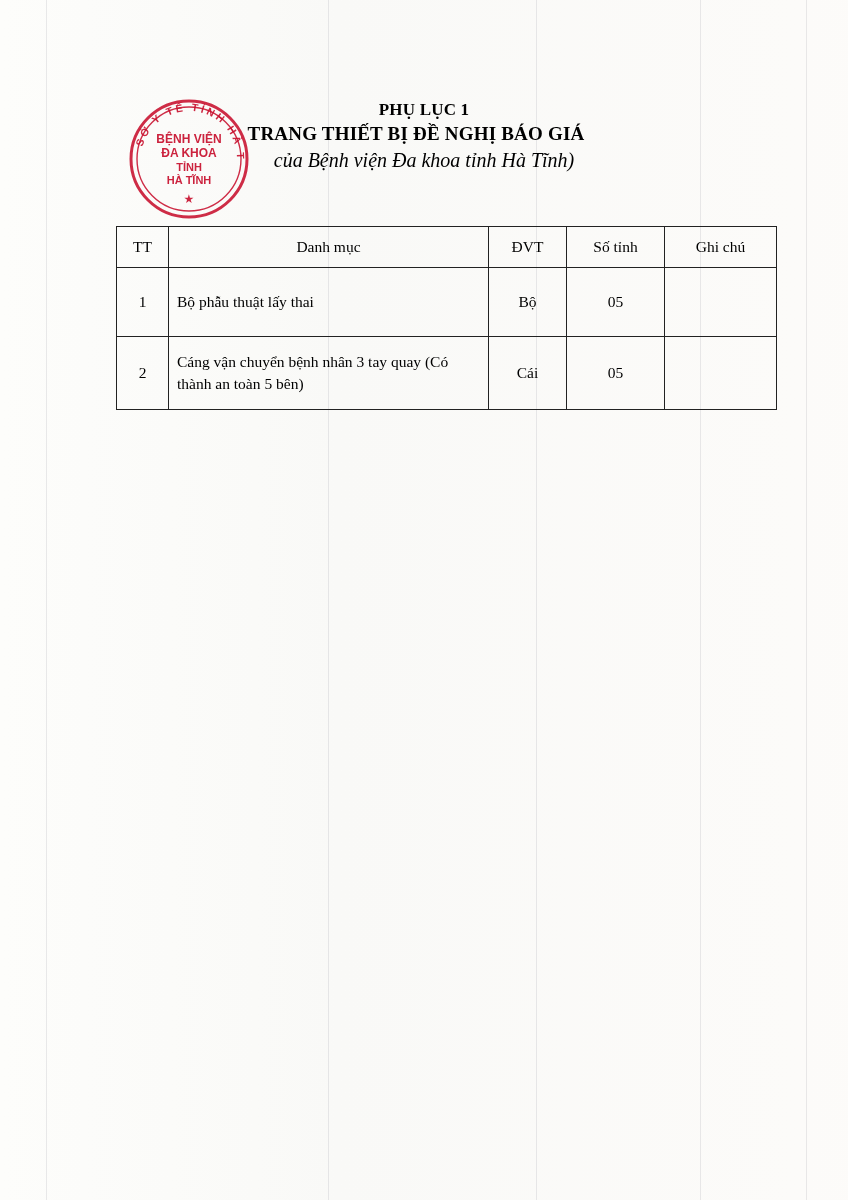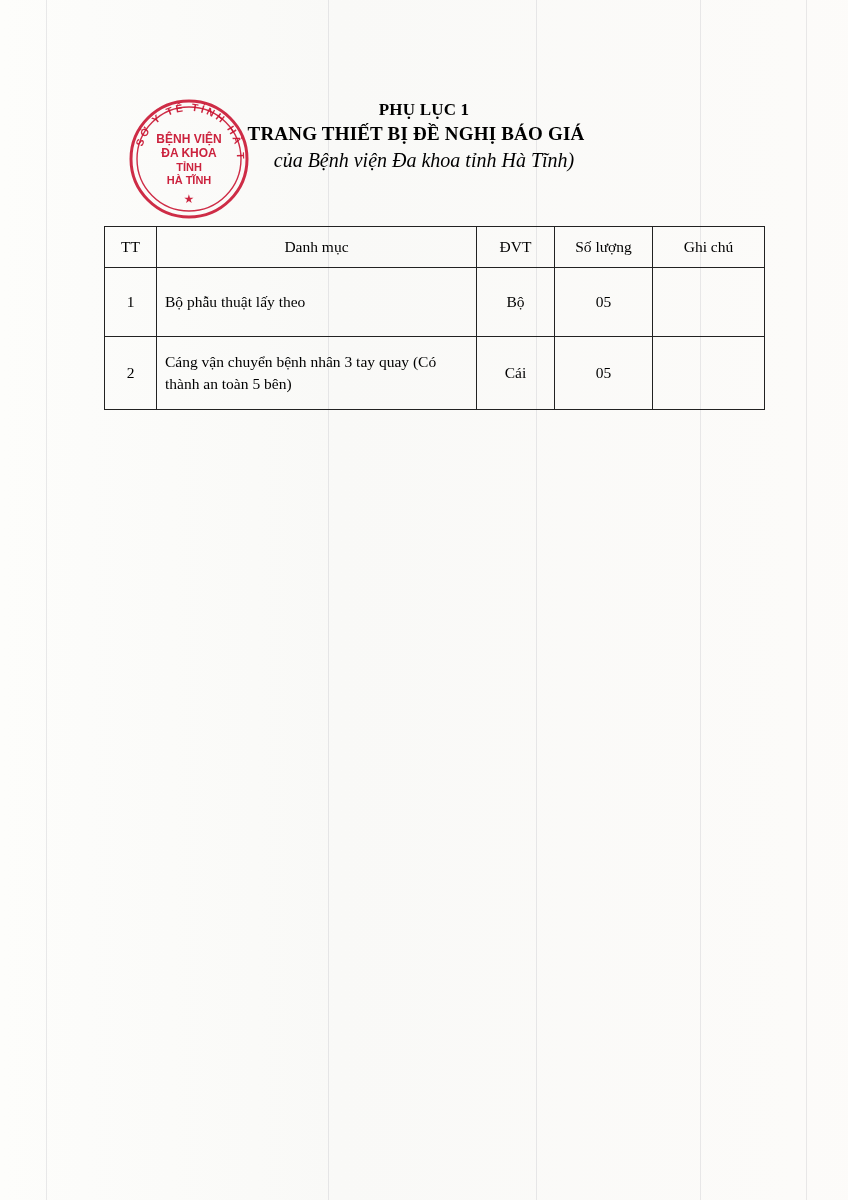--- a/index.html
+++ b/index.html
@@ -81,21 +81,21 @@
     width: 128px;
     height: 128px;
     pointer-events: none;
   }
   .stamp svg { display: block; }
 
   
   .table-wrap {
     position: absolute;
     top: 226px;
-    left: 104px;
+    left: 116px;
     width: 660px;
   }
   table.equipment {
     border-collapse: collapse;
     width: 660px;
     table-layout: fixed;
   }
   table.equipment th,
   table.equipment td {
     border: 1px solid #222;
@@ -172,28 +172,28 @@
         <col class="col-name">
         <col class="col-unit">
         <col class="col-qty">
         <col class="col-note">
       </colgroup>
       <thead>
         <tr>
           <th>TT</th>
           <th>Danh mục</th>
           <th>ĐVT</th>
-          <th>Số lượng</th>
+          <th>Số tỉnh</th>
           <th>Ghi chú</th>
         </tr>
       </thead>
       <tbody>
         <tr class="row-1">
           <td class="c-tt">1</td>
-          <td class="c-name">Bộ phẫu thuật lấy theo</td>
+          <td class="c-name">Bộ phẫu thuật lấy thai</td>
           <td class="c-unit">Bộ</td>
           <td class="c-qty">05</td>
           <td class="c-note"></td>
         </tr>
         <tr class="row-2">
           <td class="c-tt">2</td>
           <td class="c-name">Cáng vận chuyển bệnh nhân 3 tay quay (Có thành an toàn 5 bên)</td>
           <td class="c-unit">Cái</td>
           <td class="c-qty">05</td>
           <td class="c-note"></td>

